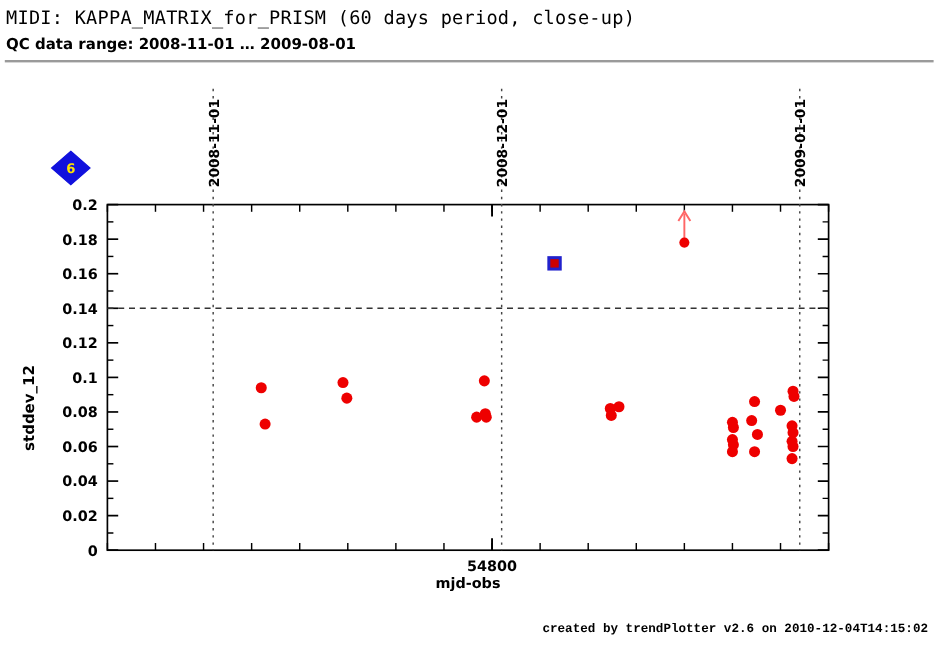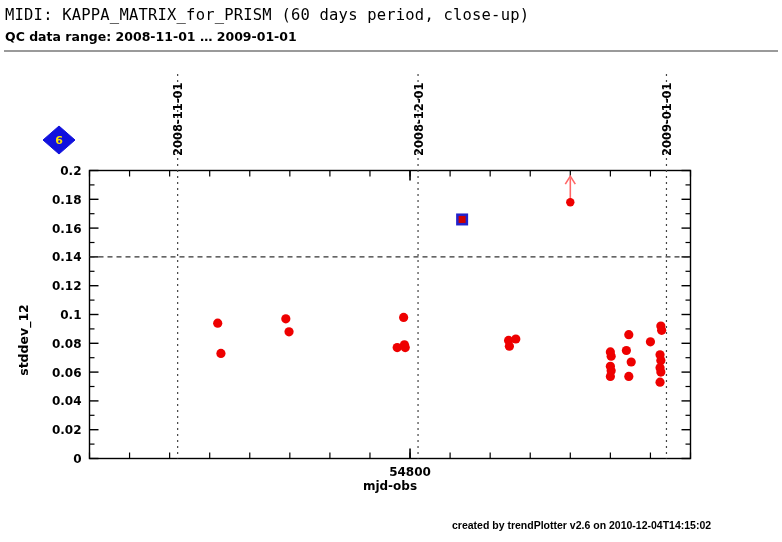--- a/index.html
+++ b/index.html
@@ -45,21 +45,21 @@
     position: absolute;
     left: 4px; top: 50px;
     width: 774px; height: 2px;
     background: #9a9a9a;
   }
 
   
   #footer-credit {
     position: absolute;
     left: 452px; top: 519px;
-    font-family: Liberation Sans, sans-serif;
+    font-family: Liberation Mono, monospace;
     font-size: 10.5px;
     font-weight: bold;
     white-space: nowrap;
     color: #000;
   }
 
   
   #plot-area {
     position: absolute;
     left: 0; top: 0;
@@ -96,21 +96,21 @@
     font-size: 11px;
     font-weight: bold;
     fill: #ffe400;
   }
 </style>
 </head>
 <body>
 
 <div id="header">
   <div id="plot-title">MIDI: KAPPA_MATRIX_for_PRISM (60 days period, close-up)</div>
-  <div id="plot-subtitle">QC data range: 2008-11-01 … 2009-01-01</div>
+  <div id="plot-subtitle">QC data range: 2008-11-01 … 2009-08-01</div>
   <div id="header-rule"></div>
 </div>
 
 <div id="plot-area">
   <svg id="plot-svg" width="782" height="542">
 
     <rect id="plot-frame" x="89.5" y="170.5" width="601" height="288" fill="none" stroke="#000000" stroke-width="1.4"></rect>
 
     <g id="y-axis-group">
         <line x1="89.5" y1="458.5" x2="98.5" y2="458.5" stroke="#000" stroke-width="1.4"></line>

